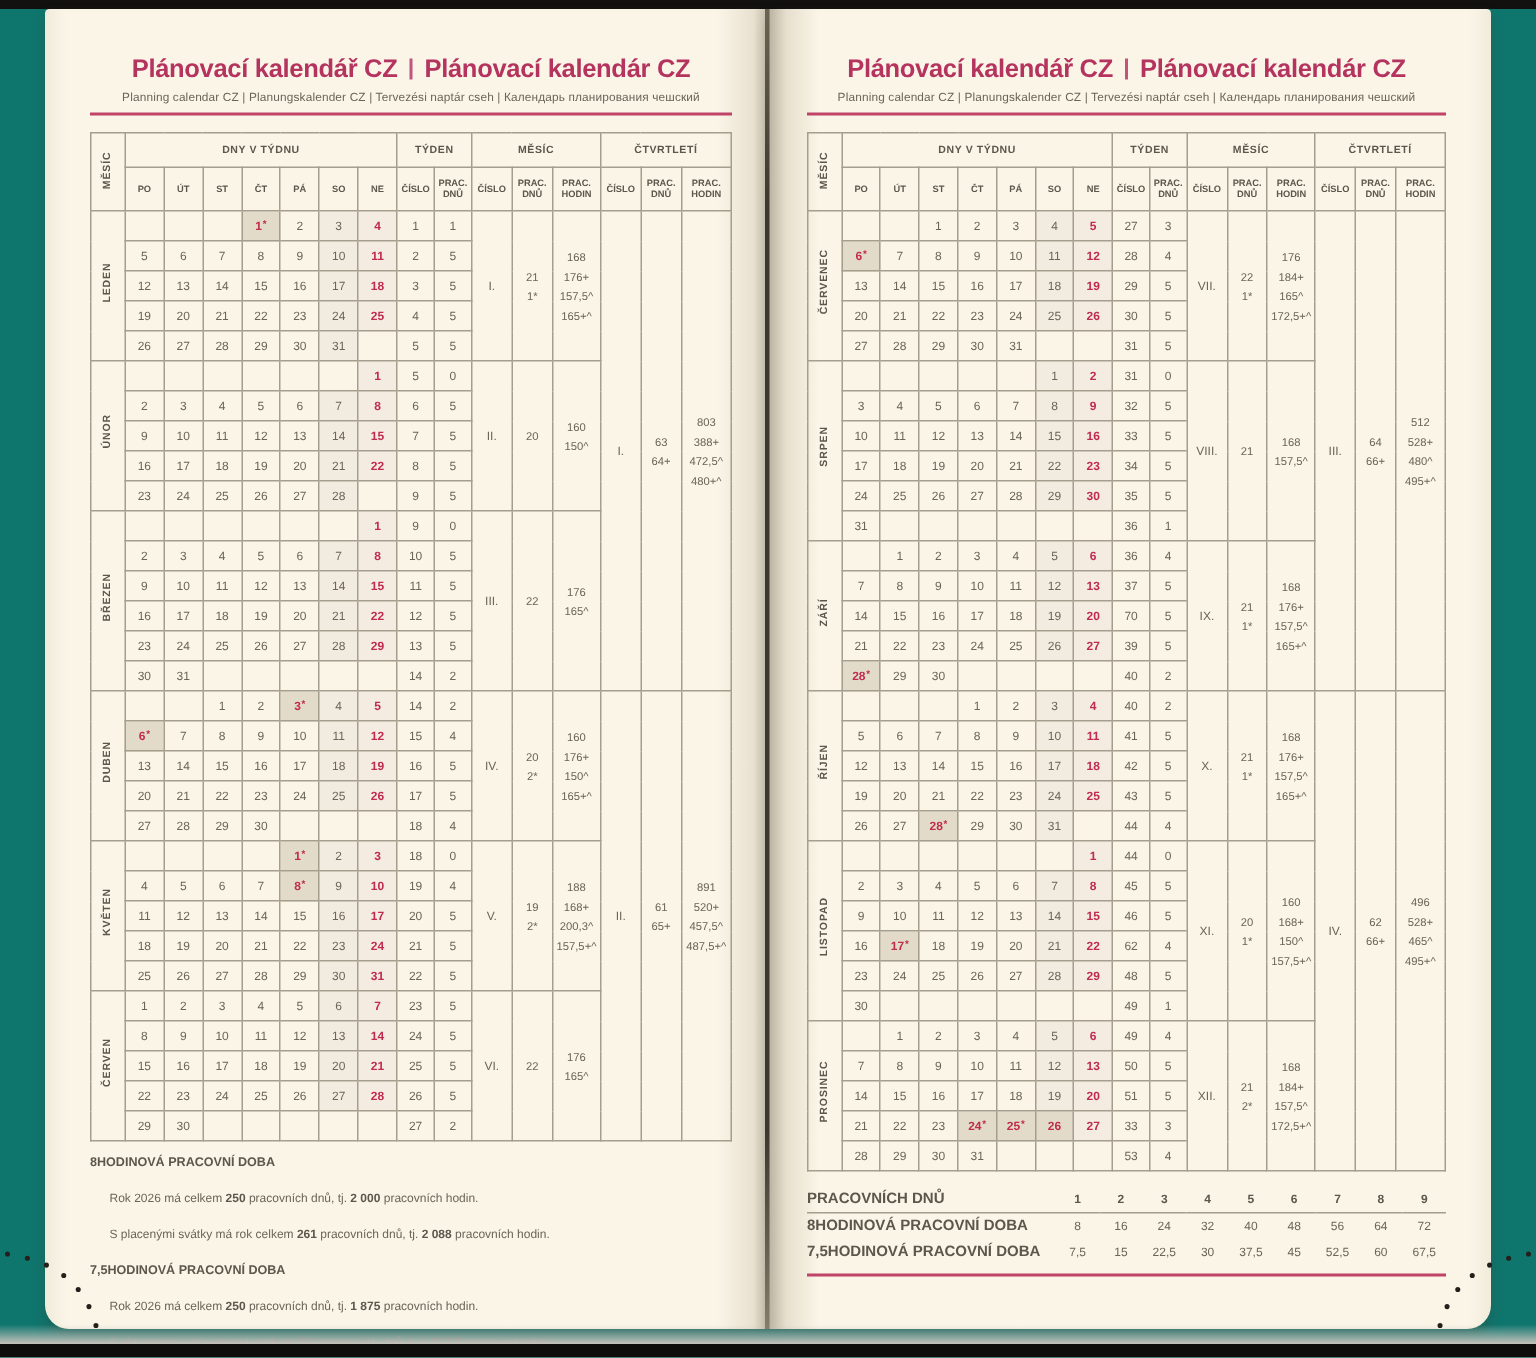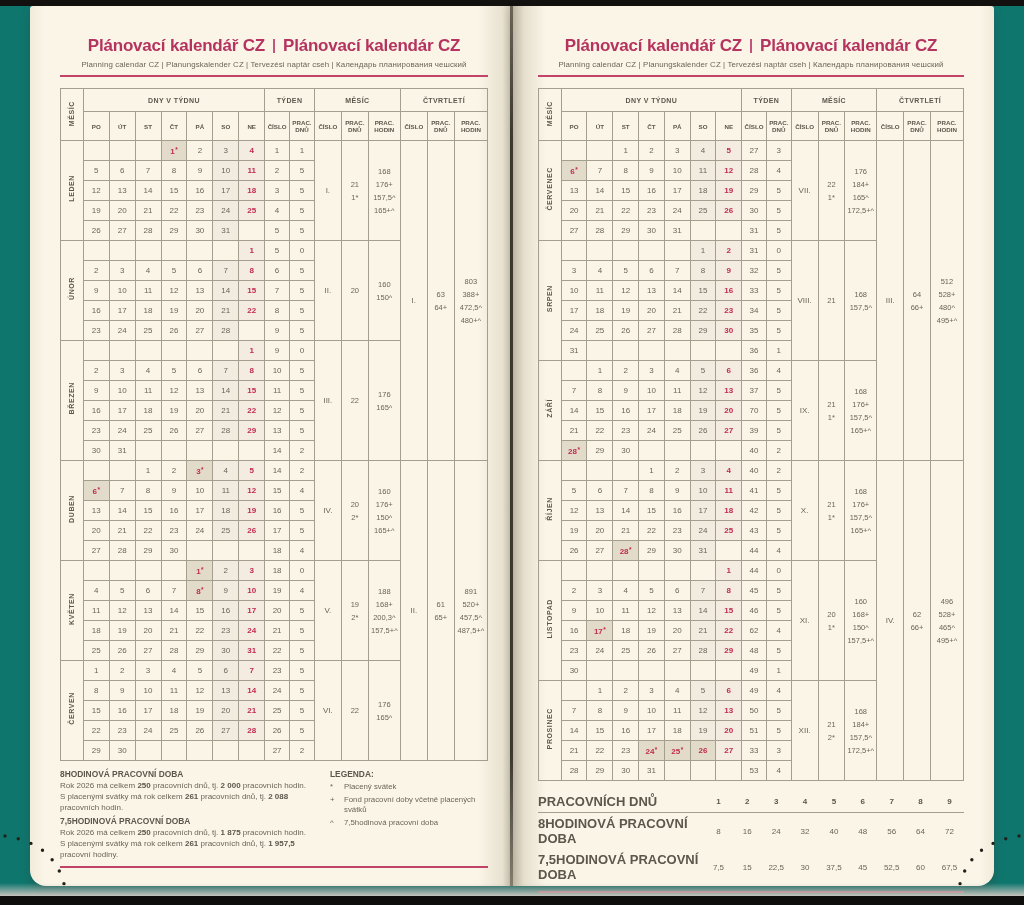--- a/index.html
+++ b/index.html
@@ -37,34 +37,34 @@
   td.mnum{font-size:8px;color:#6b6558;}
   td.mlines{font-size:7.5px;color:#6b6558;}
   td.mlines .ln{line-height:13px;}
   td.month-name span{font-size:7px;}
   .star{font-size:6.5px;vertical-align:2px;margin-left:.5px;}
 
   
   .foot-left{display:flex;margin-top:8px;}
   .fl-block{flex:1 1 auto;}
   .fl-h{font-size:8.4px;font-weight:bold;color:#5c574b;line-height:11px;}
-  .fl-p{font-size:8px;color:#6b6558;line-height:11px;margin:0;}
+  .fl-p{font-size:8px;color:#6b6558;line-height:11px;margin:13px;}
   .fl-p b{color:#5c574b;}
   .legend{width:158px;flex:0 0 auto;padding-left:8px;}
   .lg-h{font-size:8.4px;font-weight:bold;color:#5c574b;line-height:11px;}
   .lg-row{display:flex;font-size:7.8px;color:#6b6558;line-height:10.5px;margin-top:2px;}
   .lg-sym{width:14px;flex:0 0 auto;}
   .lg-txt{flex:1;}
   .foot-rule{height:2px;background:#c04368;margin-top:6px;}
 
   
   .foot-right{margin-top:10px;}
   table.ft{width:100%;border-collapse:collapse;table-layout:fixed;}
   table.ft td{font-size:8px;color:#6b6558;padding:3px 0;text-align:center;}
-  table.ft td.lbl{text-align:left;font-weight:bold;color:#5c574b;font-size:13px;}
+  table.ft td.lbl{text-align:left;font-weight:bold;color:#5c574b;font-size:10px;}
   table.ft tr.hd td{font-weight:bold;color:#5c574b;border-bottom:1.5px solid #a39e8d;}
 
   
   .stitch{position:absolute;z-index:4;}
 </style>
 </head>
 <body>
 
 <div id="stage">
   <div class="top-bar"></div>
@@ -557,35 +557,20 @@
         </table>
 
         <div class="foot-left">
           <div class="fl-block">
             <div class="fl-h">8HODINOVÁ PRACOVNÍ DOBA</div>
             <p class="fl-p"><span>Rok 2026 má celkem </span><b>250</b><span> pracovních dnů, tj. </span><b>2 000</b><span> pracovních hodin.</span></p>
             <p class="fl-p"><span>S placenými svátky má rok celkem </span><b>261</b><span> pracovních dnů, tj. </span><b>2 088</b><span> pracovních hodin.</span></p>
             <div class="fl-h" style="margin-top:3px">7,5HODINOVÁ PRACOVNÍ DOBA</div>
             <p class="fl-p"><span>Rok 2026 má celkem </span><b>250</b><span> pracovních dnů, tj. </span><b>1 875</b><span> pracovních hodin.</span></p>
             <p class="fl-p"><span>S placenými svátky má rok celkem </span><b>261</b><span> pracovních dnů, tj. </span><b>1 957,5</b><span> pracovní hodiny.</span></p>
-          </div>
-          <div class="legend">
-            <div class="lg-h">LEGENDA:</div>
-            <div class="lg-row">
-              <span class="lg-sym">*</span>
-              <span class="lg-txt">Placený svátek</span>
-            </div>
-            <div class="lg-row">
-              <span class="lg-sym">+</span>
-              <span class="lg-txt">Fond pracovní doby včetně placených svátků</span>
-            </div>
-            <div class="lg-row">
-              <span class="lg-sym">^</span>
-              <span class="lg-txt">7,5hodinová pracovní doba</span>
-            </div>
           </div>
         </div>
         <div class="foot-rule"></div>
       </div>
     </div>
 
     <div class="page right">
       <div class="page-inner">
         <div class="ptitle">
           <span>Plánovací kalendář CZ</span>

